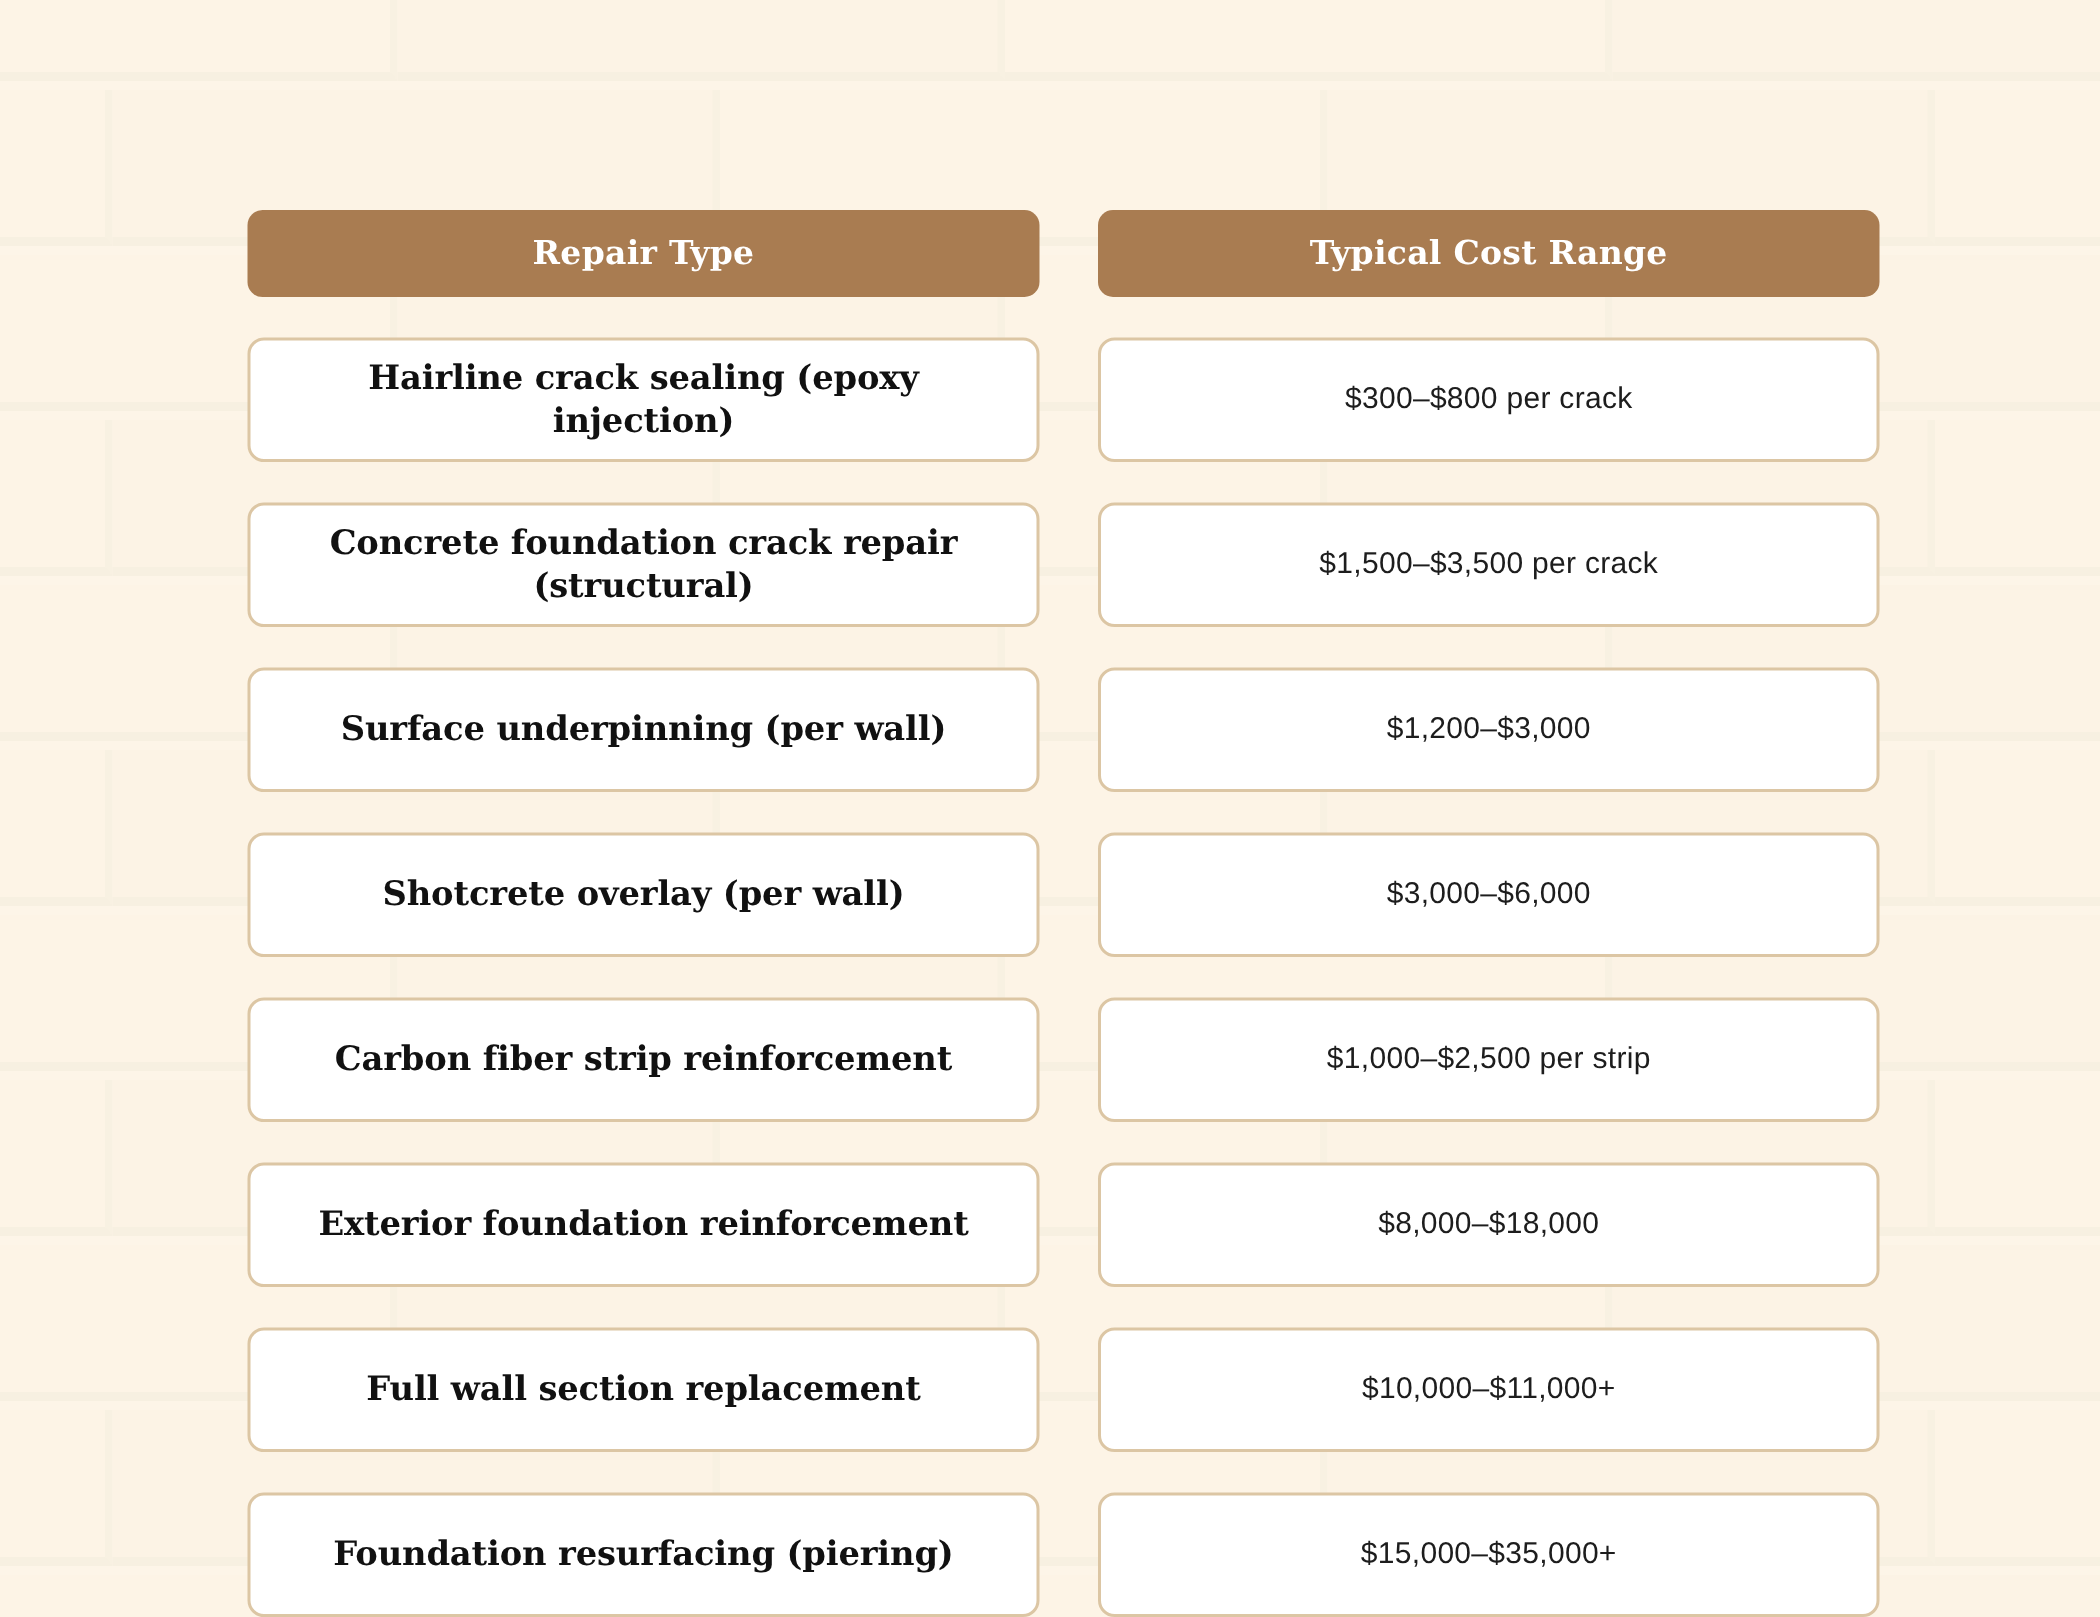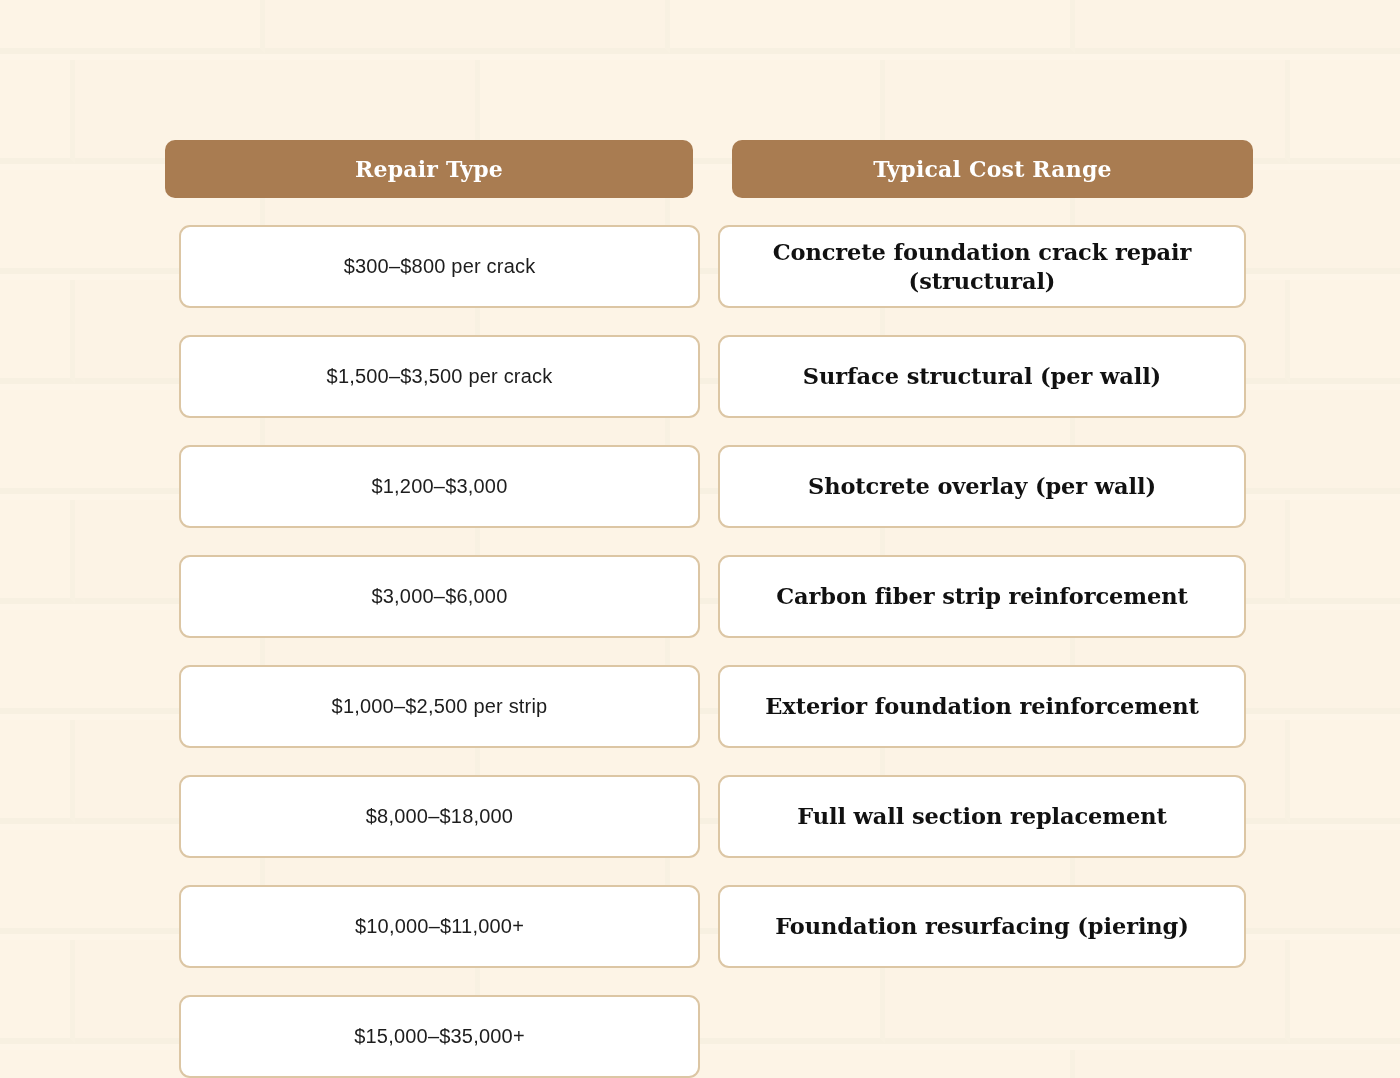--- a/index.html
+++ b/index.html
@@ -192,40 +192,45 @@
       <div class="cell-inner">
         <span class="header-label">Repair Type</span>
       </div>
     </div>
     <div class="cell header-cell right-col">
       <div class="cell-inner">
         <span class="header-label">Typical Cost Range</span>
       </div>
     </div>
 
+    <div class="cell body-cell left-col">
+      <div class="cell-inner">
+        <span class="repair-label">Hairline crack sealing (epoxy injection)</span>
+      </div>
+    </div>
     <div class="cell body-cell right-col">
       <div class="cell-inner">
         <span class="cost-label">$300–$800 per crack</span>
       </div>
     </div>
 
     <div class="cell body-cell left-col">
       <div class="cell-inner">
         <span class="repair-label">Concrete foundation crack repair (structural)</span>
       </div>
     </div>
     <div class="cell body-cell right-col">
       <div class="cell-inner">
         <span class="cost-label">$1,500–$3,500 per crack</span>
       </div>
     </div>
 
     <div class="cell body-cell left-col">
       <div class="cell-inner">
-        <span class="repair-label">Surface structural (per wall)</span>
+        <span class="repair-label">Surface underpinning (per wall)</span>
       </div>
     </div>
     <div class="cell body-cell right-col">
       <div class="cell-inner">
         <span class="cost-label">$1,200–$3,000</span>
       </div>
     </div>
 
     <div class="cell body-cell left-col">
       <div class="cell-inner">

